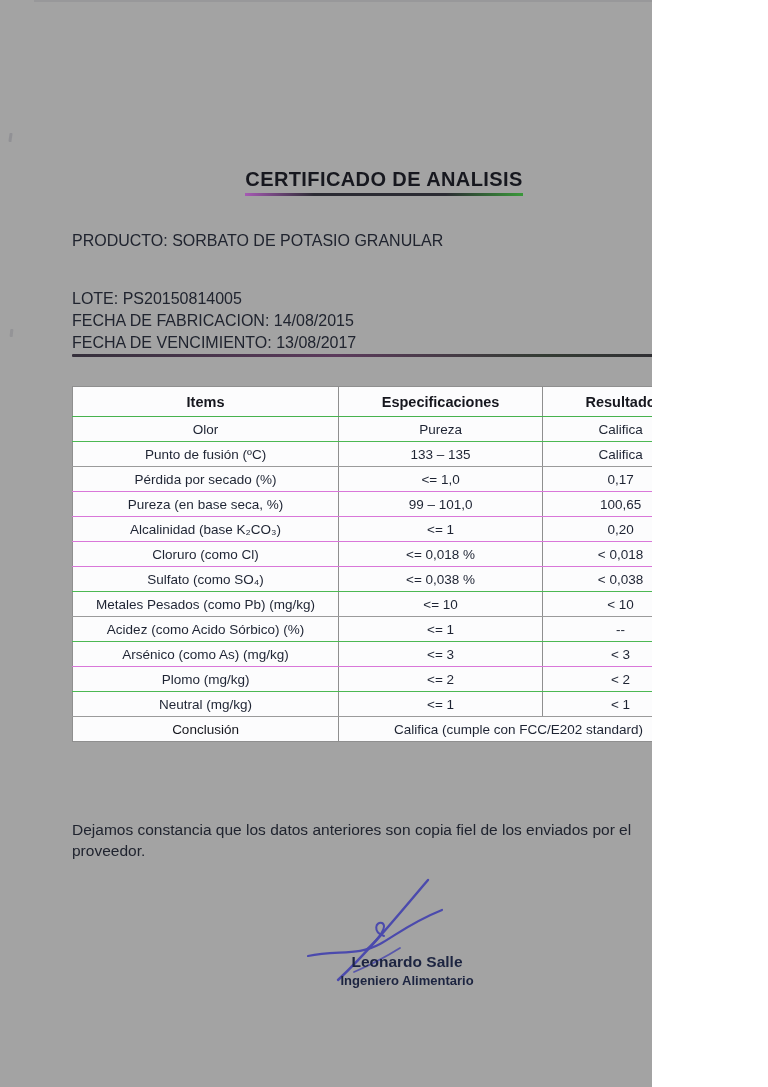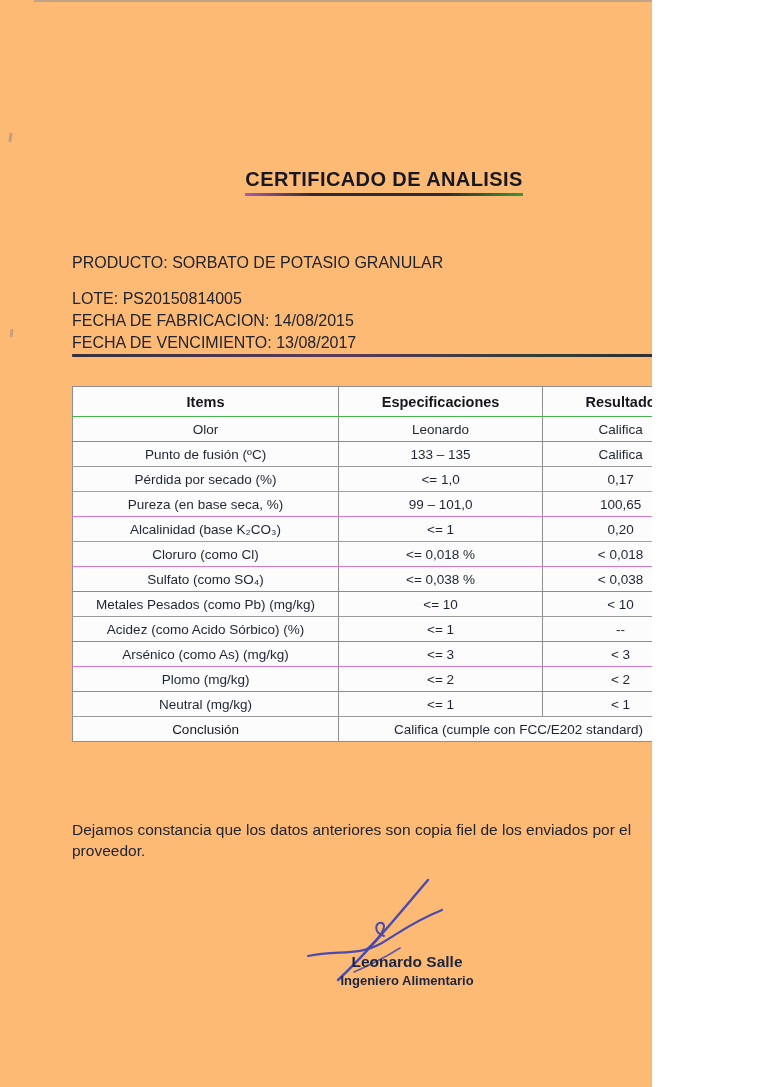--- a/index.html
+++ b/index.html
@@ -4,21 +4,21 @@
 <style>
   * { margin:0; padding:0; box-sizing:border-box; }
   html,body { width:768px; height:1087px; }
   body {
     font-family:"Liberation Sans", sans-serif;
     background:#ffffff;
   }
   .page {
     position:relative;
     width:652px; height:1087px;
-    background:#fdba74;
+    background:#a3a3a3;
     color:#1f2533;
     overflow:hidden;
     padding-left:24px;
   }
   
   .scan-edge-top {
     position:absolute; top:0; left:34px; width:734px; height:2px;
     background:#8f8f93; opacity:.55;
   }
   .speck { position:absolute; background:#7d7d85; border-radius:1px; }
@@ -33,21 +33,21 @@
   }
   .doc-title span {
     display:inline-block;
     font-size:20px; font-weight:bold; letter-spacing:.4px;
     color:#17181f;
     padding-bottom:2px;
     border-bottom:3px solid;
     border-image:linear-gradient(90deg,#a85bb6,#2b2b33 25%,#2b2b33 72%,#3a9a3a) 1;
   }
 
-  .info-product { position:absolute; top:254px; left:72px; font-size:16px; color:#20242f; }
+  .info-product { position:absolute; top:232px; left:72px; font-size:16px; color:#20242f; }
   .info-block   { position:absolute; top:288px; left:72px; font-size:16px; color:#20242f; line-height:22px; }
 
   .rule {
     position:absolute; top:354px; left:72px; width:627px; height:3px;
     background:linear-gradient(90deg,#35303b,#5c3a5c 42%,#343c34 75%,#2e2a33);
     border-radius:1px;
   }
 
   table.analysis {
     position:absolute; top:386px; left:72px; width:627px;
@@ -124,21 +124,21 @@
     <thead>
       <tr>
         <th>Items</th>
         <th>Especificaciones</th>
         <th>Resultado</th>
       </tr>
     </thead>
     <tbody>
       <tr class="b-green">
         <td>Olor</td>
-        <td>Leonardo</td>
+        <td>Pureza</td>
         <td>Califica</td>
       </tr>
       <tr class="b-gray">
         <td>Punto de fusión (ºC)</td>
         <td>133 – 135</td>
         <td>Califica</td>
       </tr>
       <tr class="b-pink">
         <td>Pérdida por secado (%)</td>
         <td>&lt;= 1,0</td>

